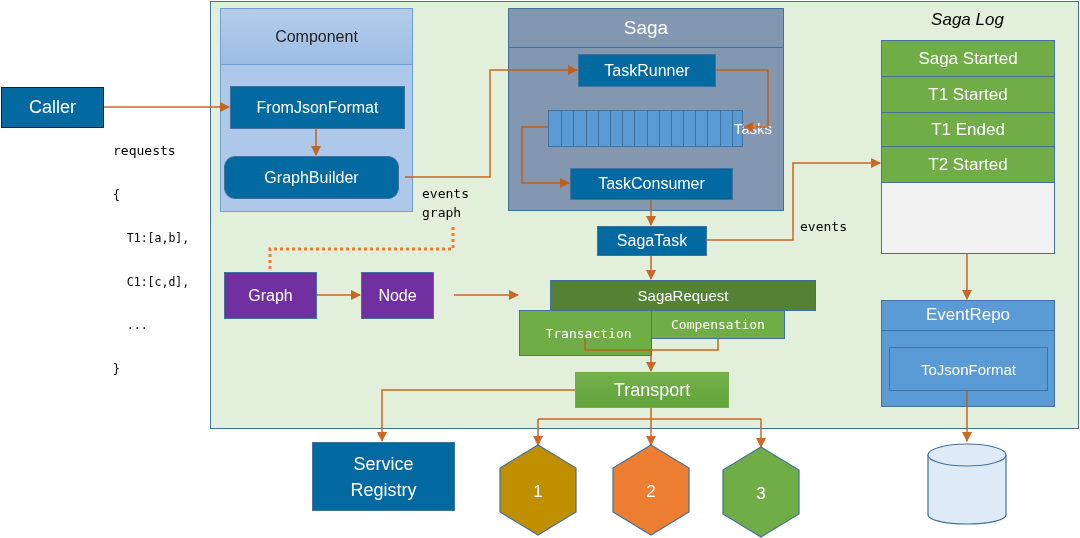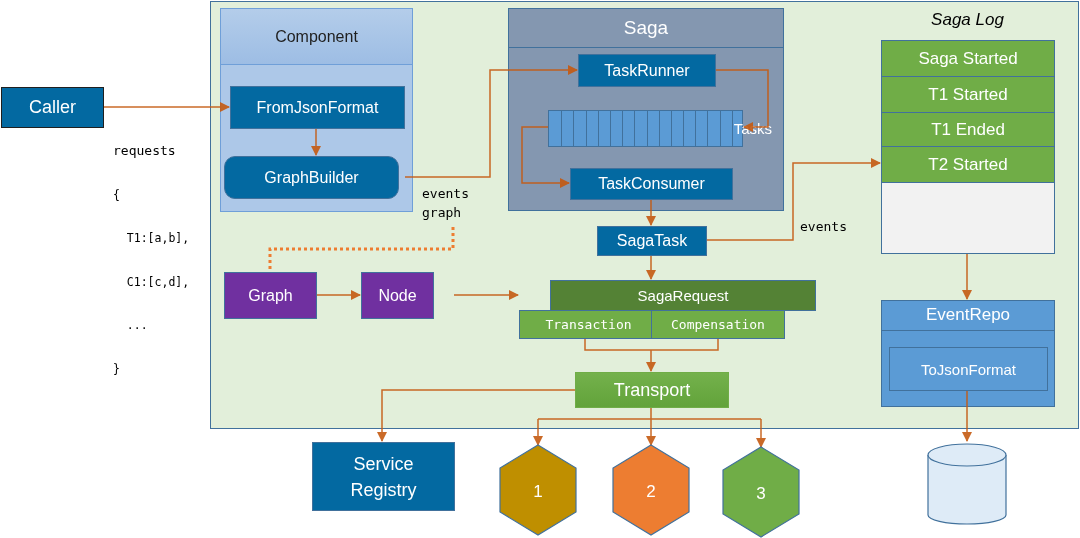--- a/index.html
+++ b/index.html
@@ -106,21 +106,21 @@
 <div class="abs purple center" style="left:224px;top:272px;width:93px;height:47px;">
   <span>Graph</span>
 </div>
 <div class="abs purple center" style="left:361px;top:272px;width:73px;height:47px;">
   <span>Node</span>
 </div>
 
 <div class="abs greendark center" style="left:519px;top:280px;width:266px;height:31px;margin-left:31px;">
   <span>SagaRequest</span>
 </div>
-<div class="abs green center mono" style="left:519px;top:310px;width:133px;height:29px;color:#fff;font-size:13px;padding-left:6px;">
+<div class="abs green center mono" style="left:519px;top:310px;width:133px;height:46px;color:#fff;font-size:13px;padding-left:6px;">
   <span>Transaction</span>
 </div>
 <div class="abs green center mono" style="left:651px;top:310px;width:134px;height:29px;color:#fff;font-size:13px;">
   <span>Compensation</span>
 </div>
 
 <div class="abs green center" style="left:575px;top:372px;width:154px;height:36px;font-size:18px;background:linear-gradient(#74b14c,#62a33a);border-color:#70ad47;">
   <span>Transport</span>
 </div>
 

